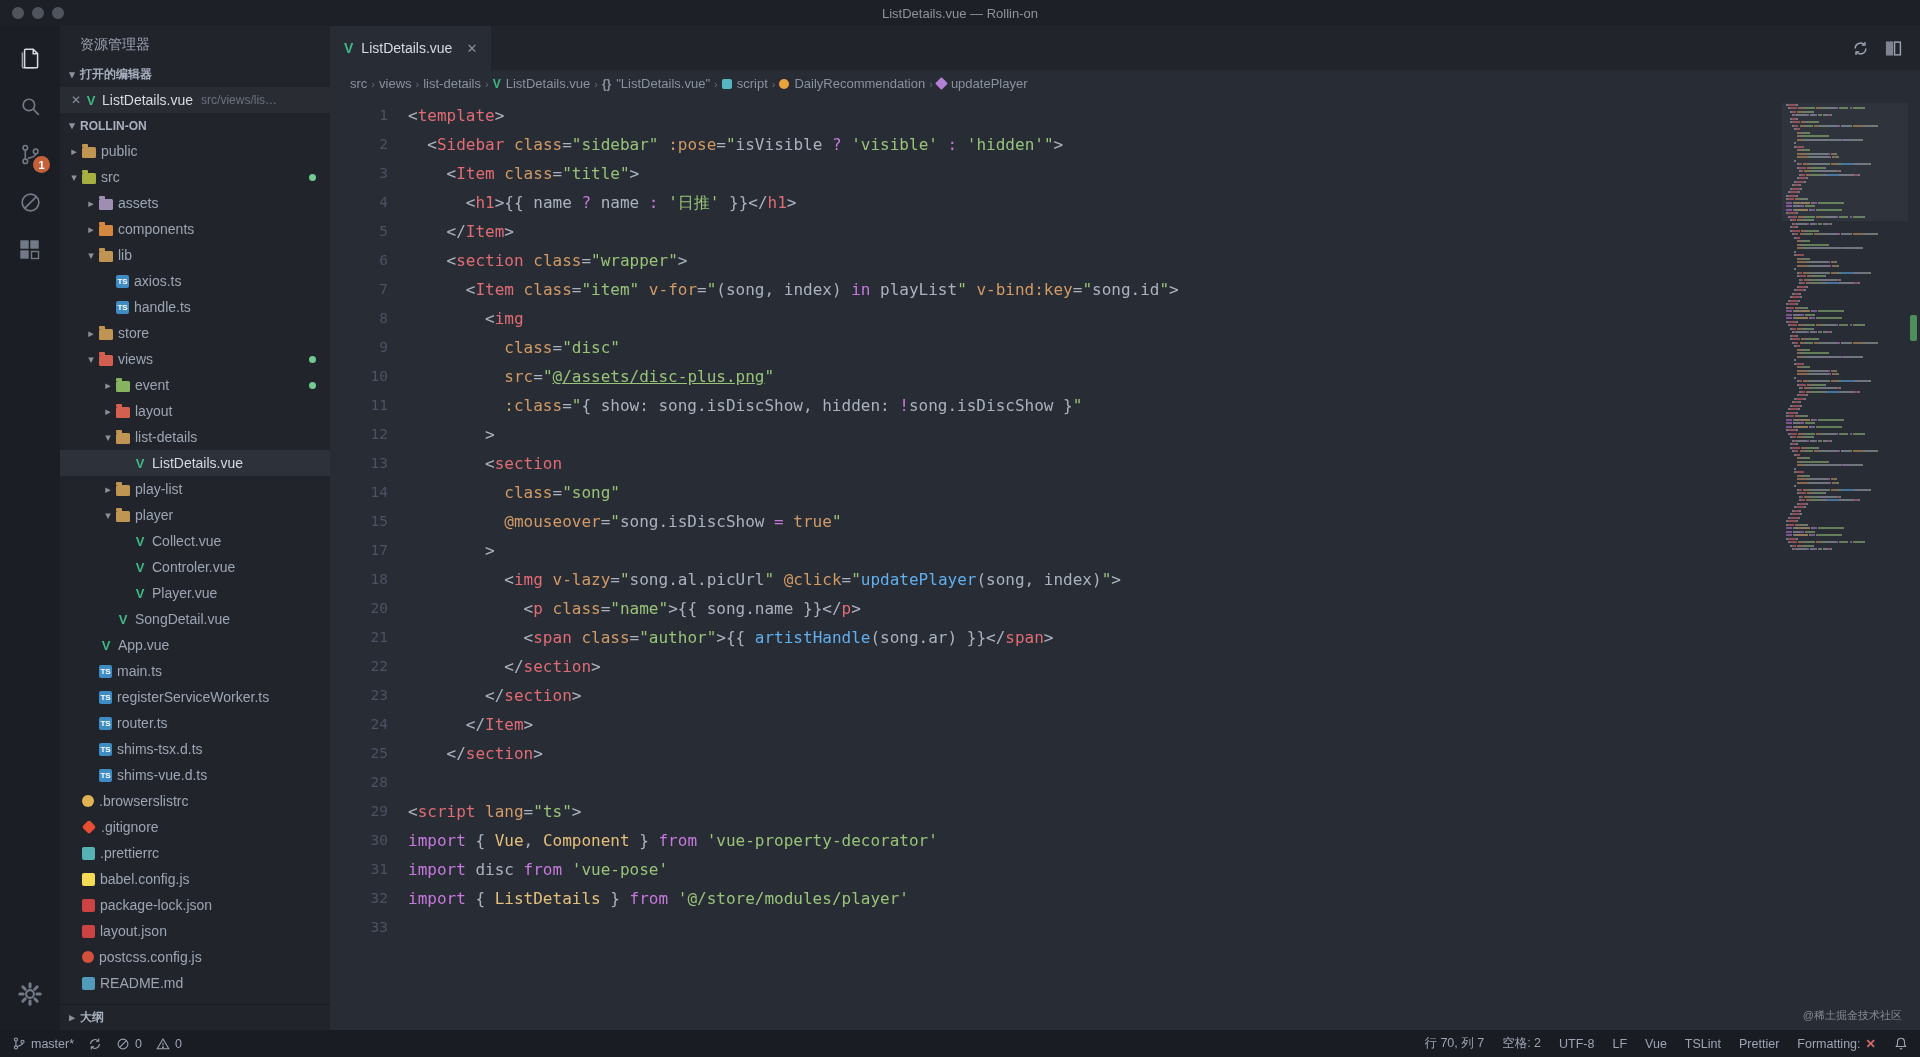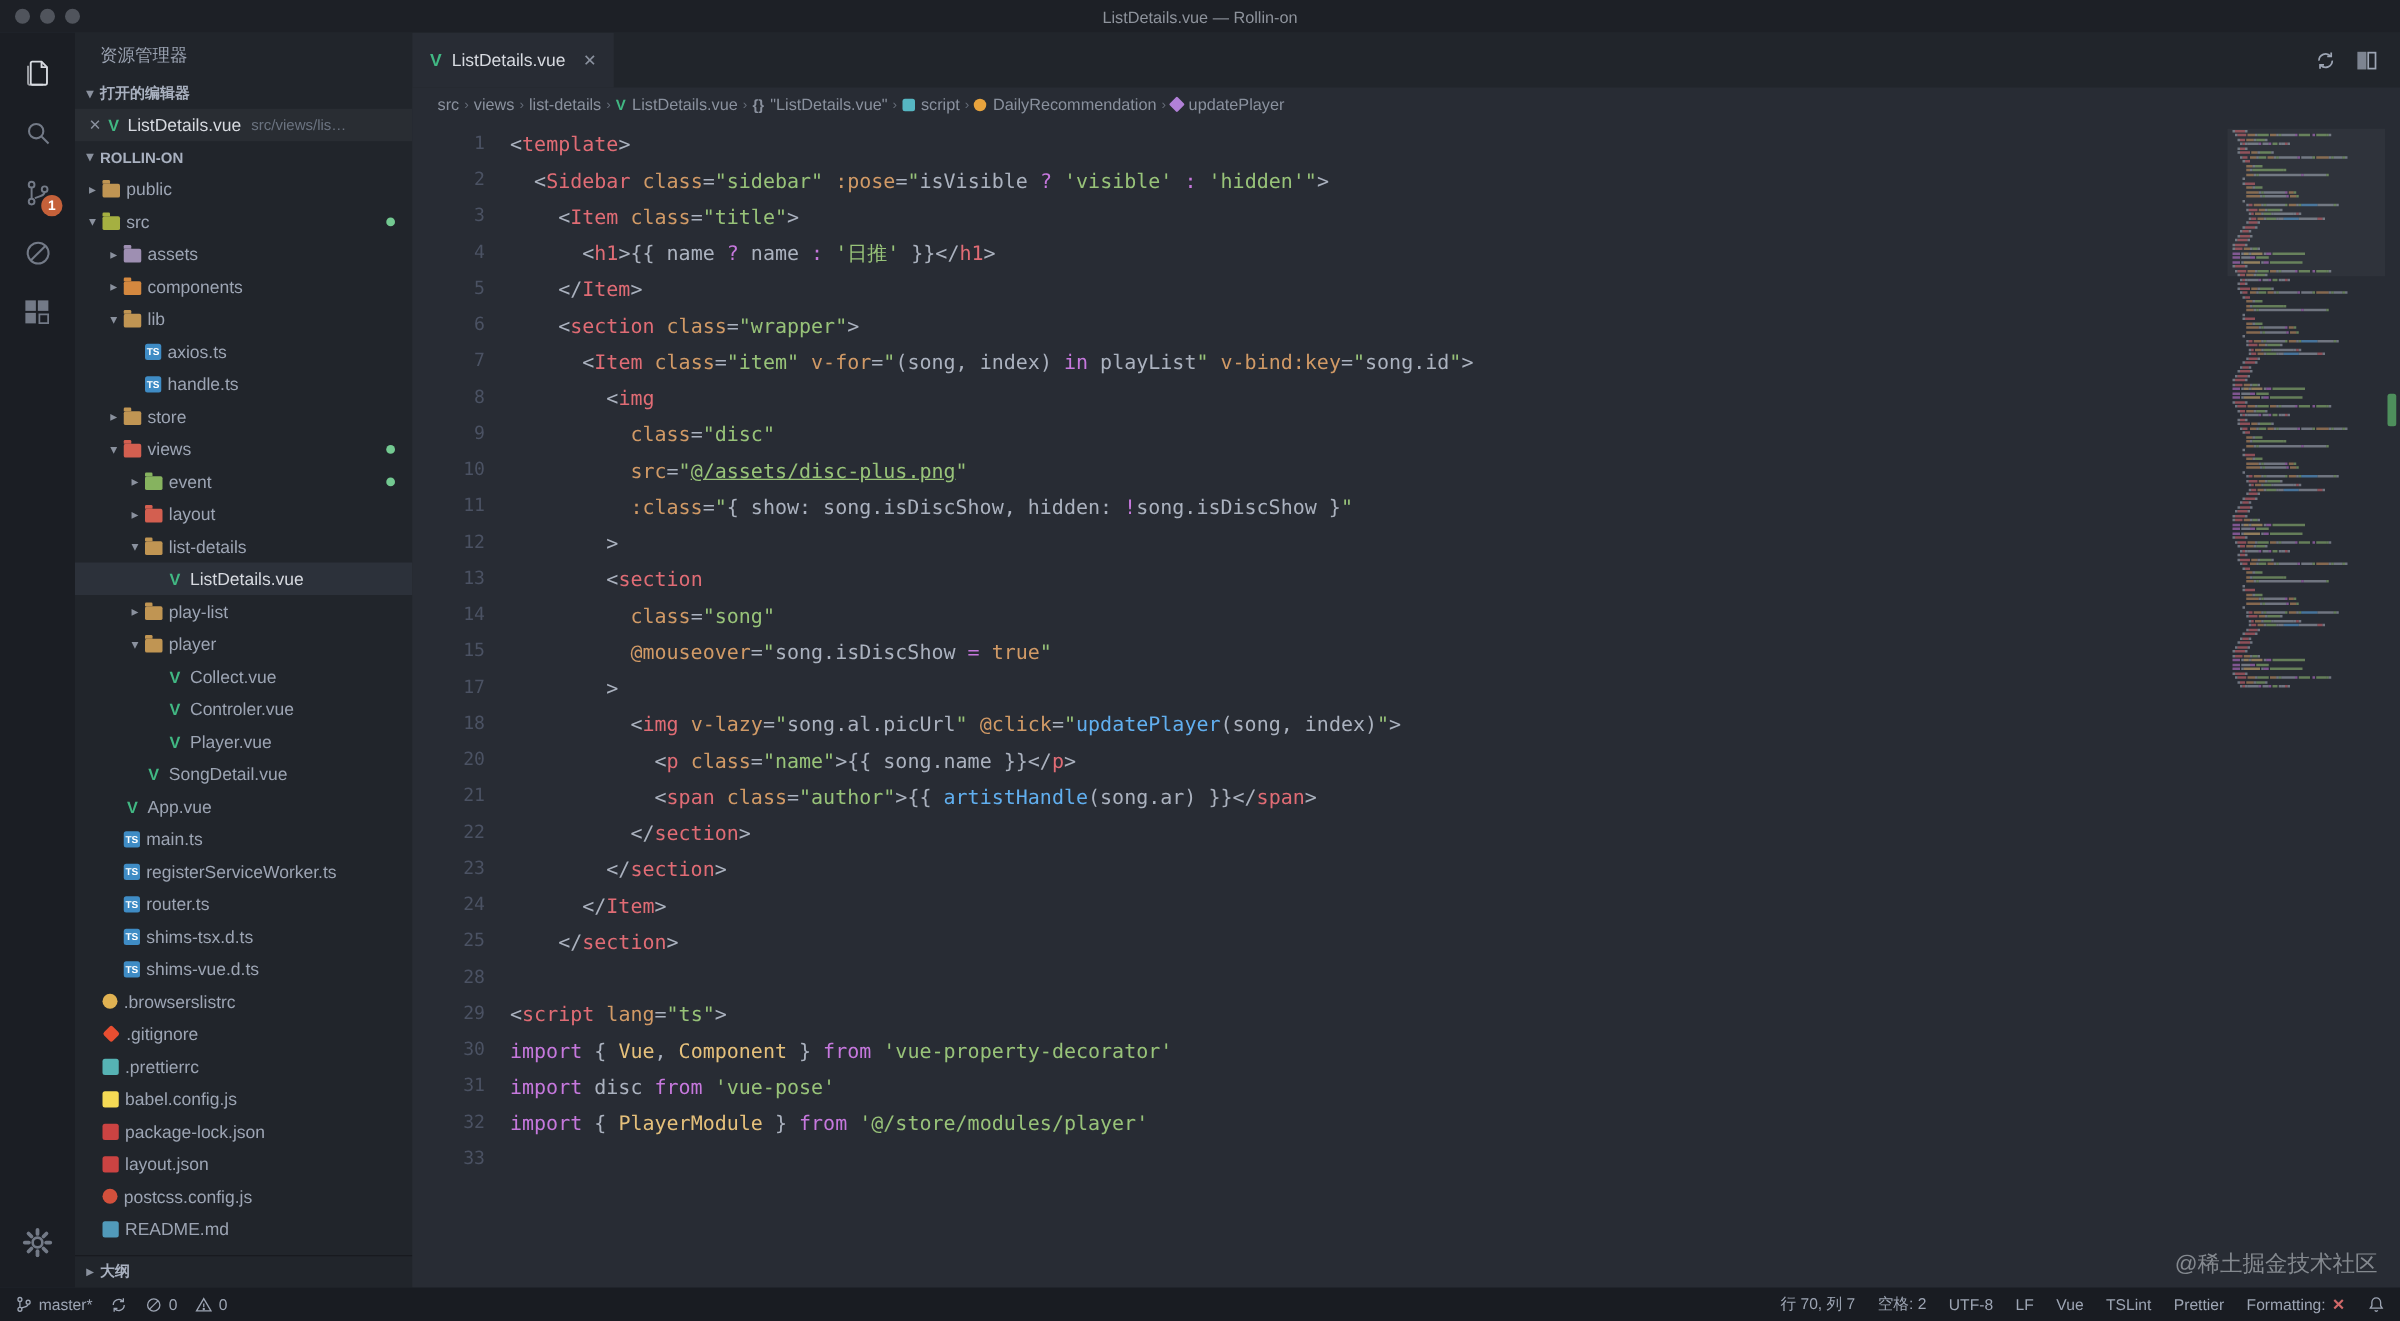--- a/index.html
+++ b/index.html
@@ -87,21 +87,21 @@
   .ruler-mark { position:absolute; right:3px; width:7px; height:26px; background:#4e8f5c; top:218px; border-radius:2px; }
 
   
   .statusbar { height:27px; background:#191c22; display:flex; align-items:center; color:#9da5b4;
     font-size:12.5px; padding:0 12px; flex-shrink:0; }
   .sb-left { display:flex; gap:14px; align-items:center; }
   .sb-right { margin-left:auto; display:flex; gap:18px; align-items:center; }
   .sb-item { display:flex; align-items:center; gap:5px; white-space:nowrap; }
   .fmt-x { color:#d16969; font-weight:bold; }
 
-  .watermark { position:absolute; right:18px; bottom:34px; color:#84898f; font-size:18px; z-index:5; }
+  .watermark { position:absolute; right:18px; bottom:34px; color:#84898f; font-size:11px; z-index:5; }
 
   svg { display:block; }
 </style>
 </head>
 <body>
 
 <div class="window">
 
   <div class="titlebar">
     <div class="lights">
@@ -532,21 +532,21 @@
             <div class="code-line">
               <span class="ln">30</span>
               <span class="lc"><span class="tk-k">import</span><span class="tk-p"> { </span><span class="tk-y">Vue</span><span class="tk-p">, </span><span class="tk-y">Component</span><span class="tk-p"> } </span><span class="tk-k">from</span><span class="tk-p"> </span><span class="tk-s">'vue-property-decorator'</span></span>
             </div>
             <div class="code-line">
               <span class="ln">31</span>
               <span class="lc"><span class="tk-k">import</span><span class="tk-p"> disc </span><span class="tk-k">from</span><span class="tk-p"> </span><span class="tk-s">'vue-pose'</span></span>
             </div>
             <div class="code-line">
               <span class="ln">32</span>
-              <span class="lc"><span class="tk-k">import</span><span class="tk-p"> { </span><span class="tk-y">PlayerModule</span><span class="tk-p"> } </span><span class="tk-k">from</span><span class="tk-p"> </span><span class="tk-s">'@/store/modules/player'</span></span>
+              <span class="lc"><span class="tk-k">import</span><span class="tk-p"> { </span><span class="tk-y">ListDetails</span><span class="tk-p"> } </span><span class="tk-k">from</span><span class="tk-p"> </span><span class="tk-s">'@/store/modules/player'</span></span>
             </div>
             <div class="code-line">
               <span class="ln">33</span>
               <span class="lc"></span>
             </div>
           </div>
         <div class="minimap" id="minimap">
           <div class="mm-viewport"></div>
         <div class="mm-line">
               <span class="mm-tk tk-p" style="width: 2px; background-color: rgb(171, 178, 191);"></span>

